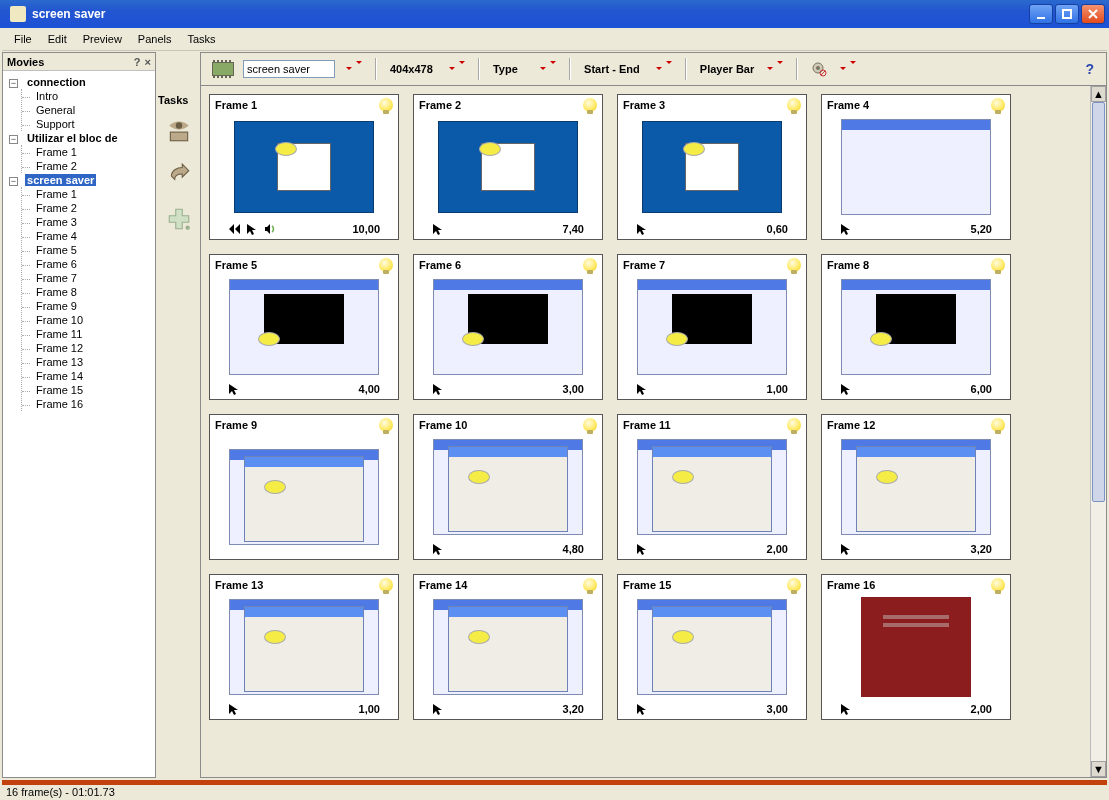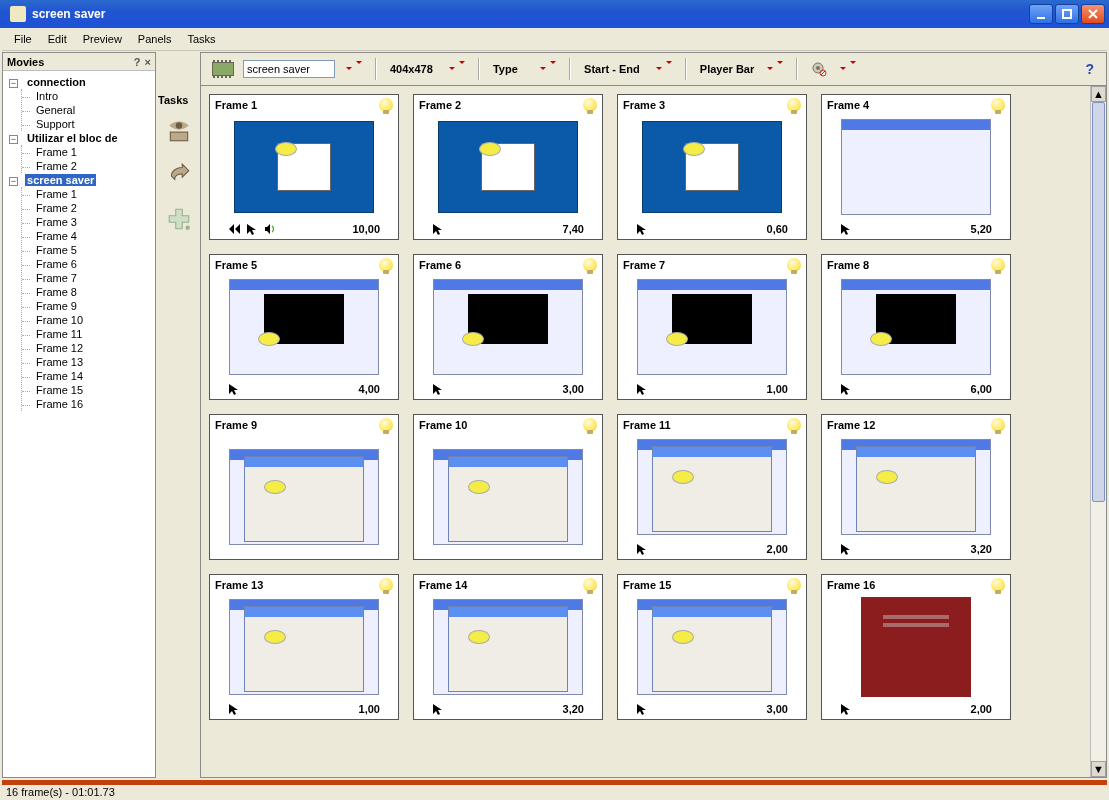--- a/index.html
+++ b/index.html
@@ -429,20 +429,28 @@
           <div class="fhdr">
             <span>Frame 10</span>
             <span class="bulb"></span>
           </div>
           <div class="thumb">
             <div class="winstyle" style="width: 150px; height: 96px; position: relative;">
               <div class="dlg" style="margin: 6px auto;"></div>
               <div class="annot-dot" style="left: 34px; top: 30px;"></div>
             </div>
           </div>
+          <div class="ffoot">
+            <span class="ficon">
+              <svg viewBox="0 0 12 12">
+                <path d="M1 1l0 10 3-3 2 4 2-1-2-4h4z"></path>
+              </svg>
+            </span>
+            <span class="dur">4,80</span>
+          </div>
         </div>
         <div class="frame">
           <div class="fhdr">
             <span>Frame 11</span>
             <span class="bulb"></span>
           </div>
           <div class="thumb">
             <div class="winstyle" style="width: 150px; height: 96px; position: relative;">
               <div class="dlg" style="margin: 6px auto;"></div>
               <div class="annot-dot" style="left: 34px; top: 30px;"></div>

